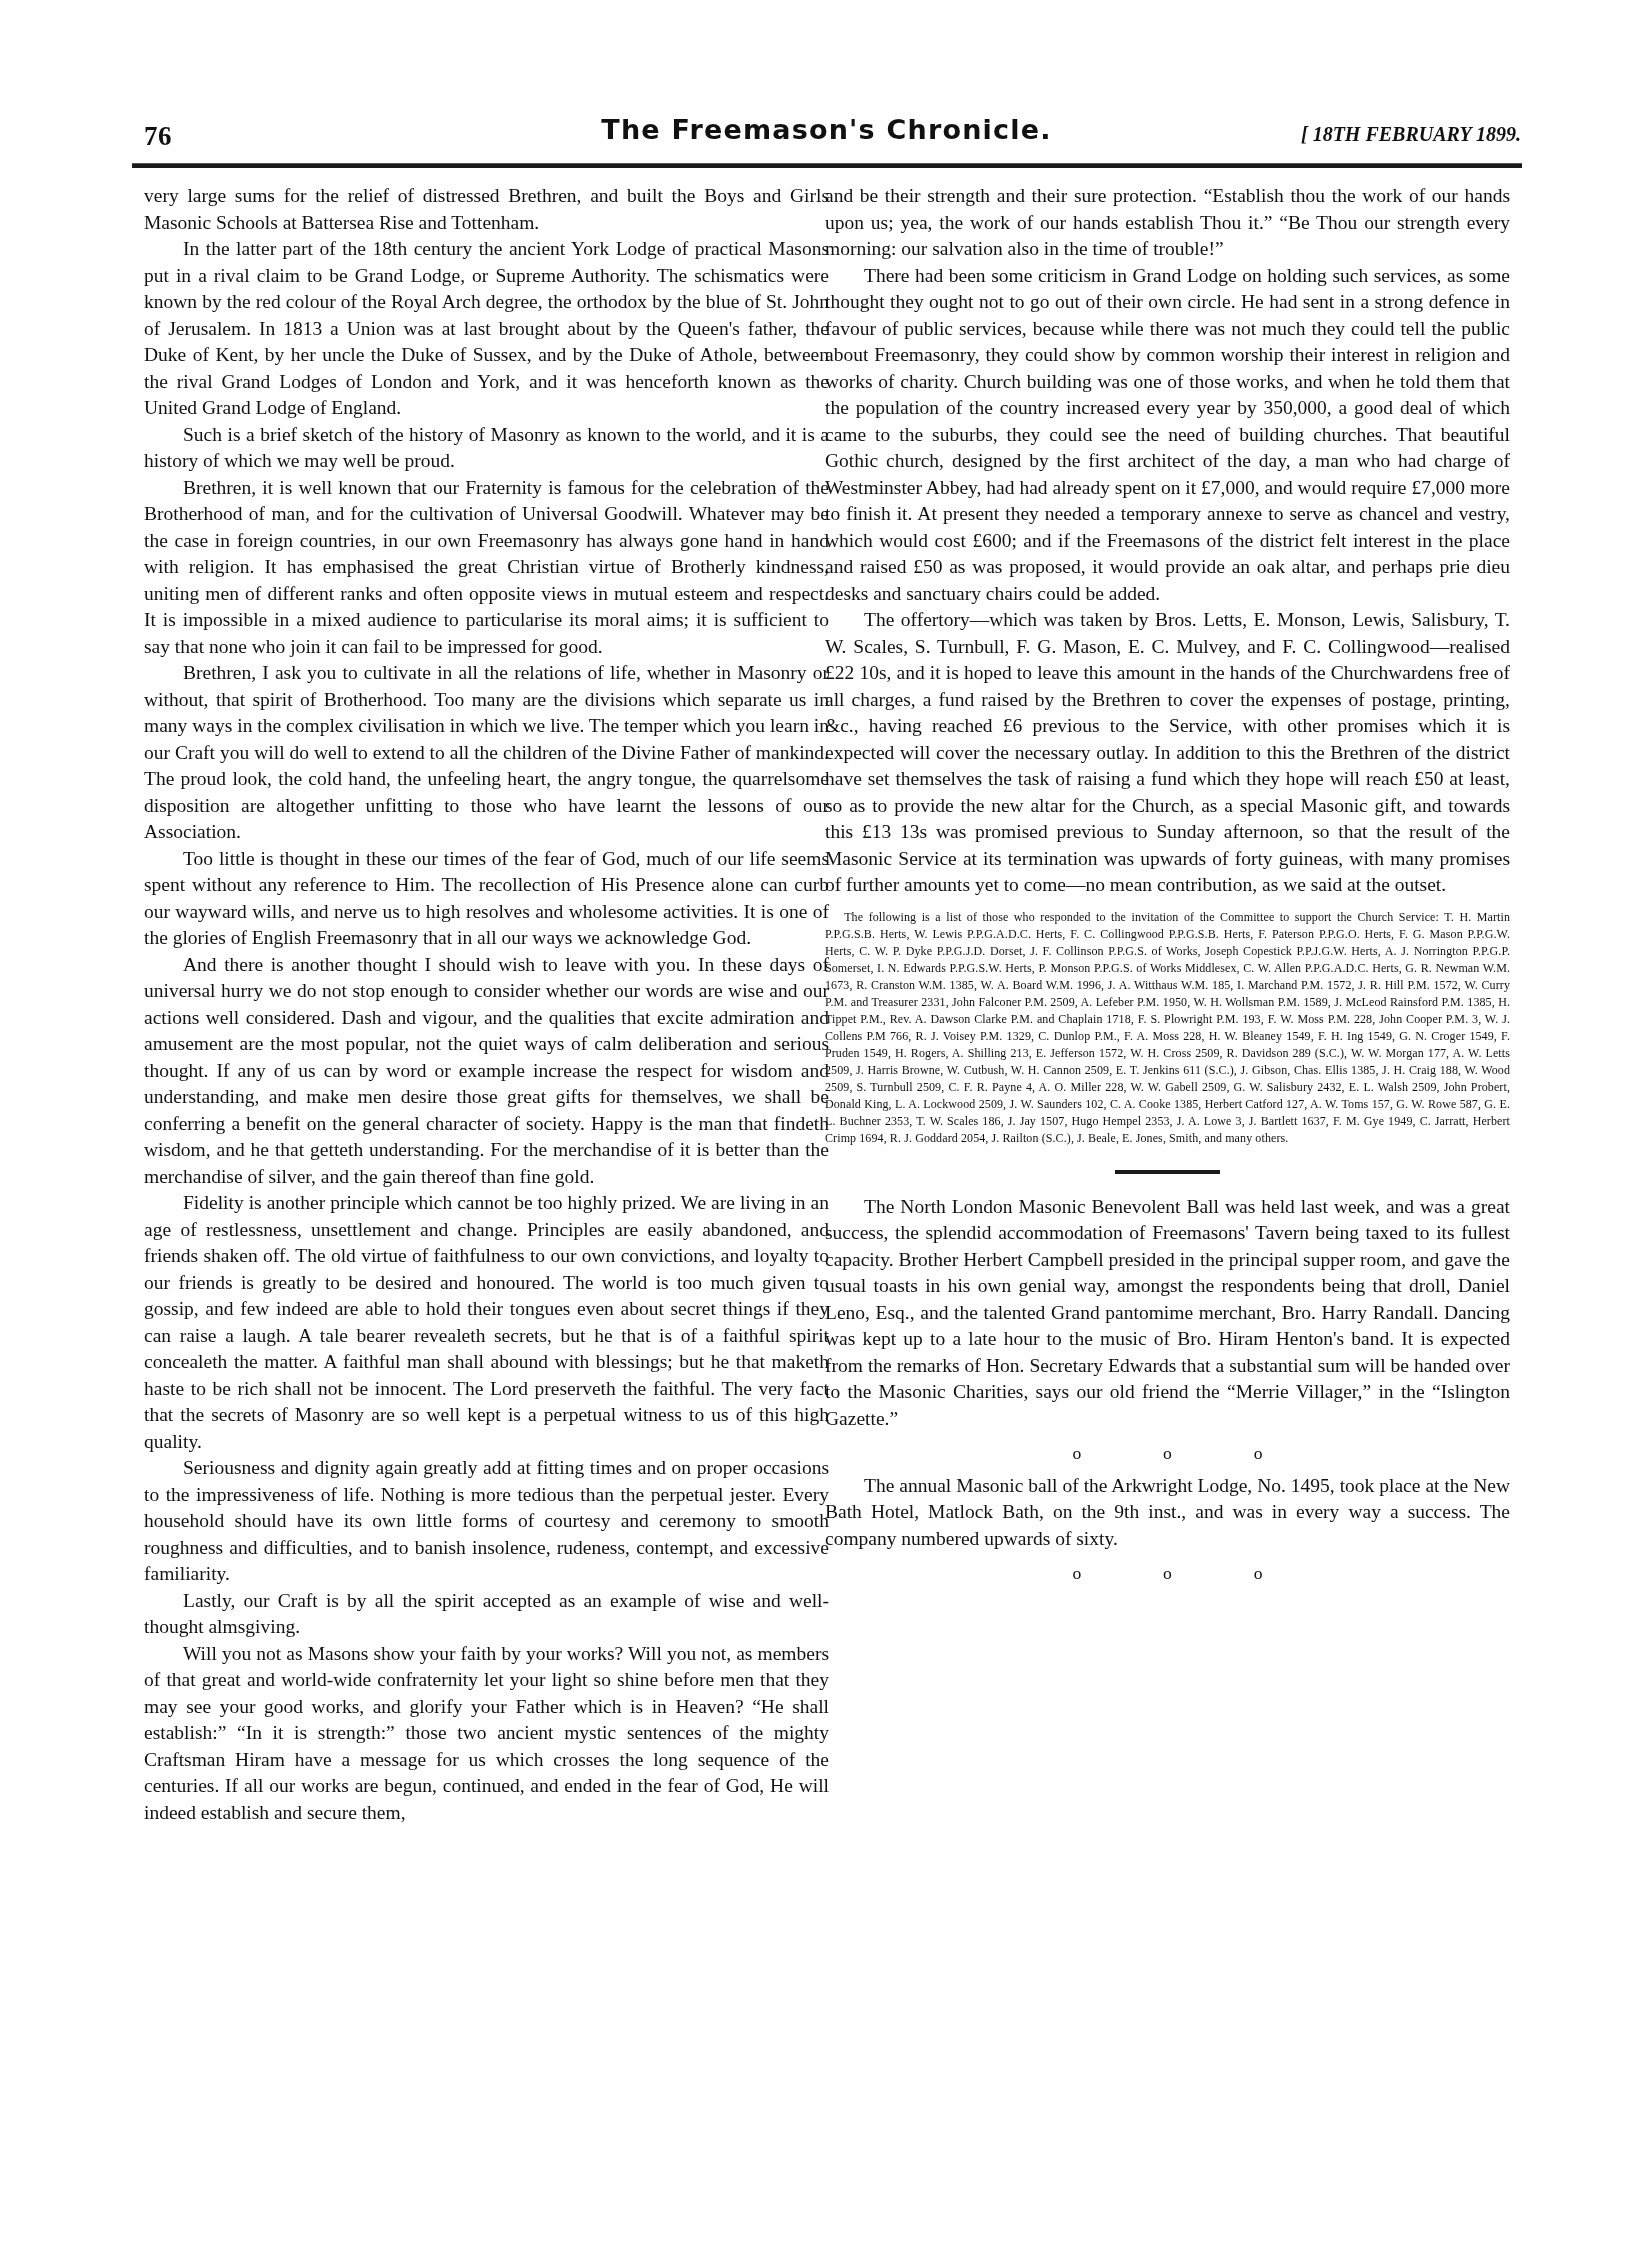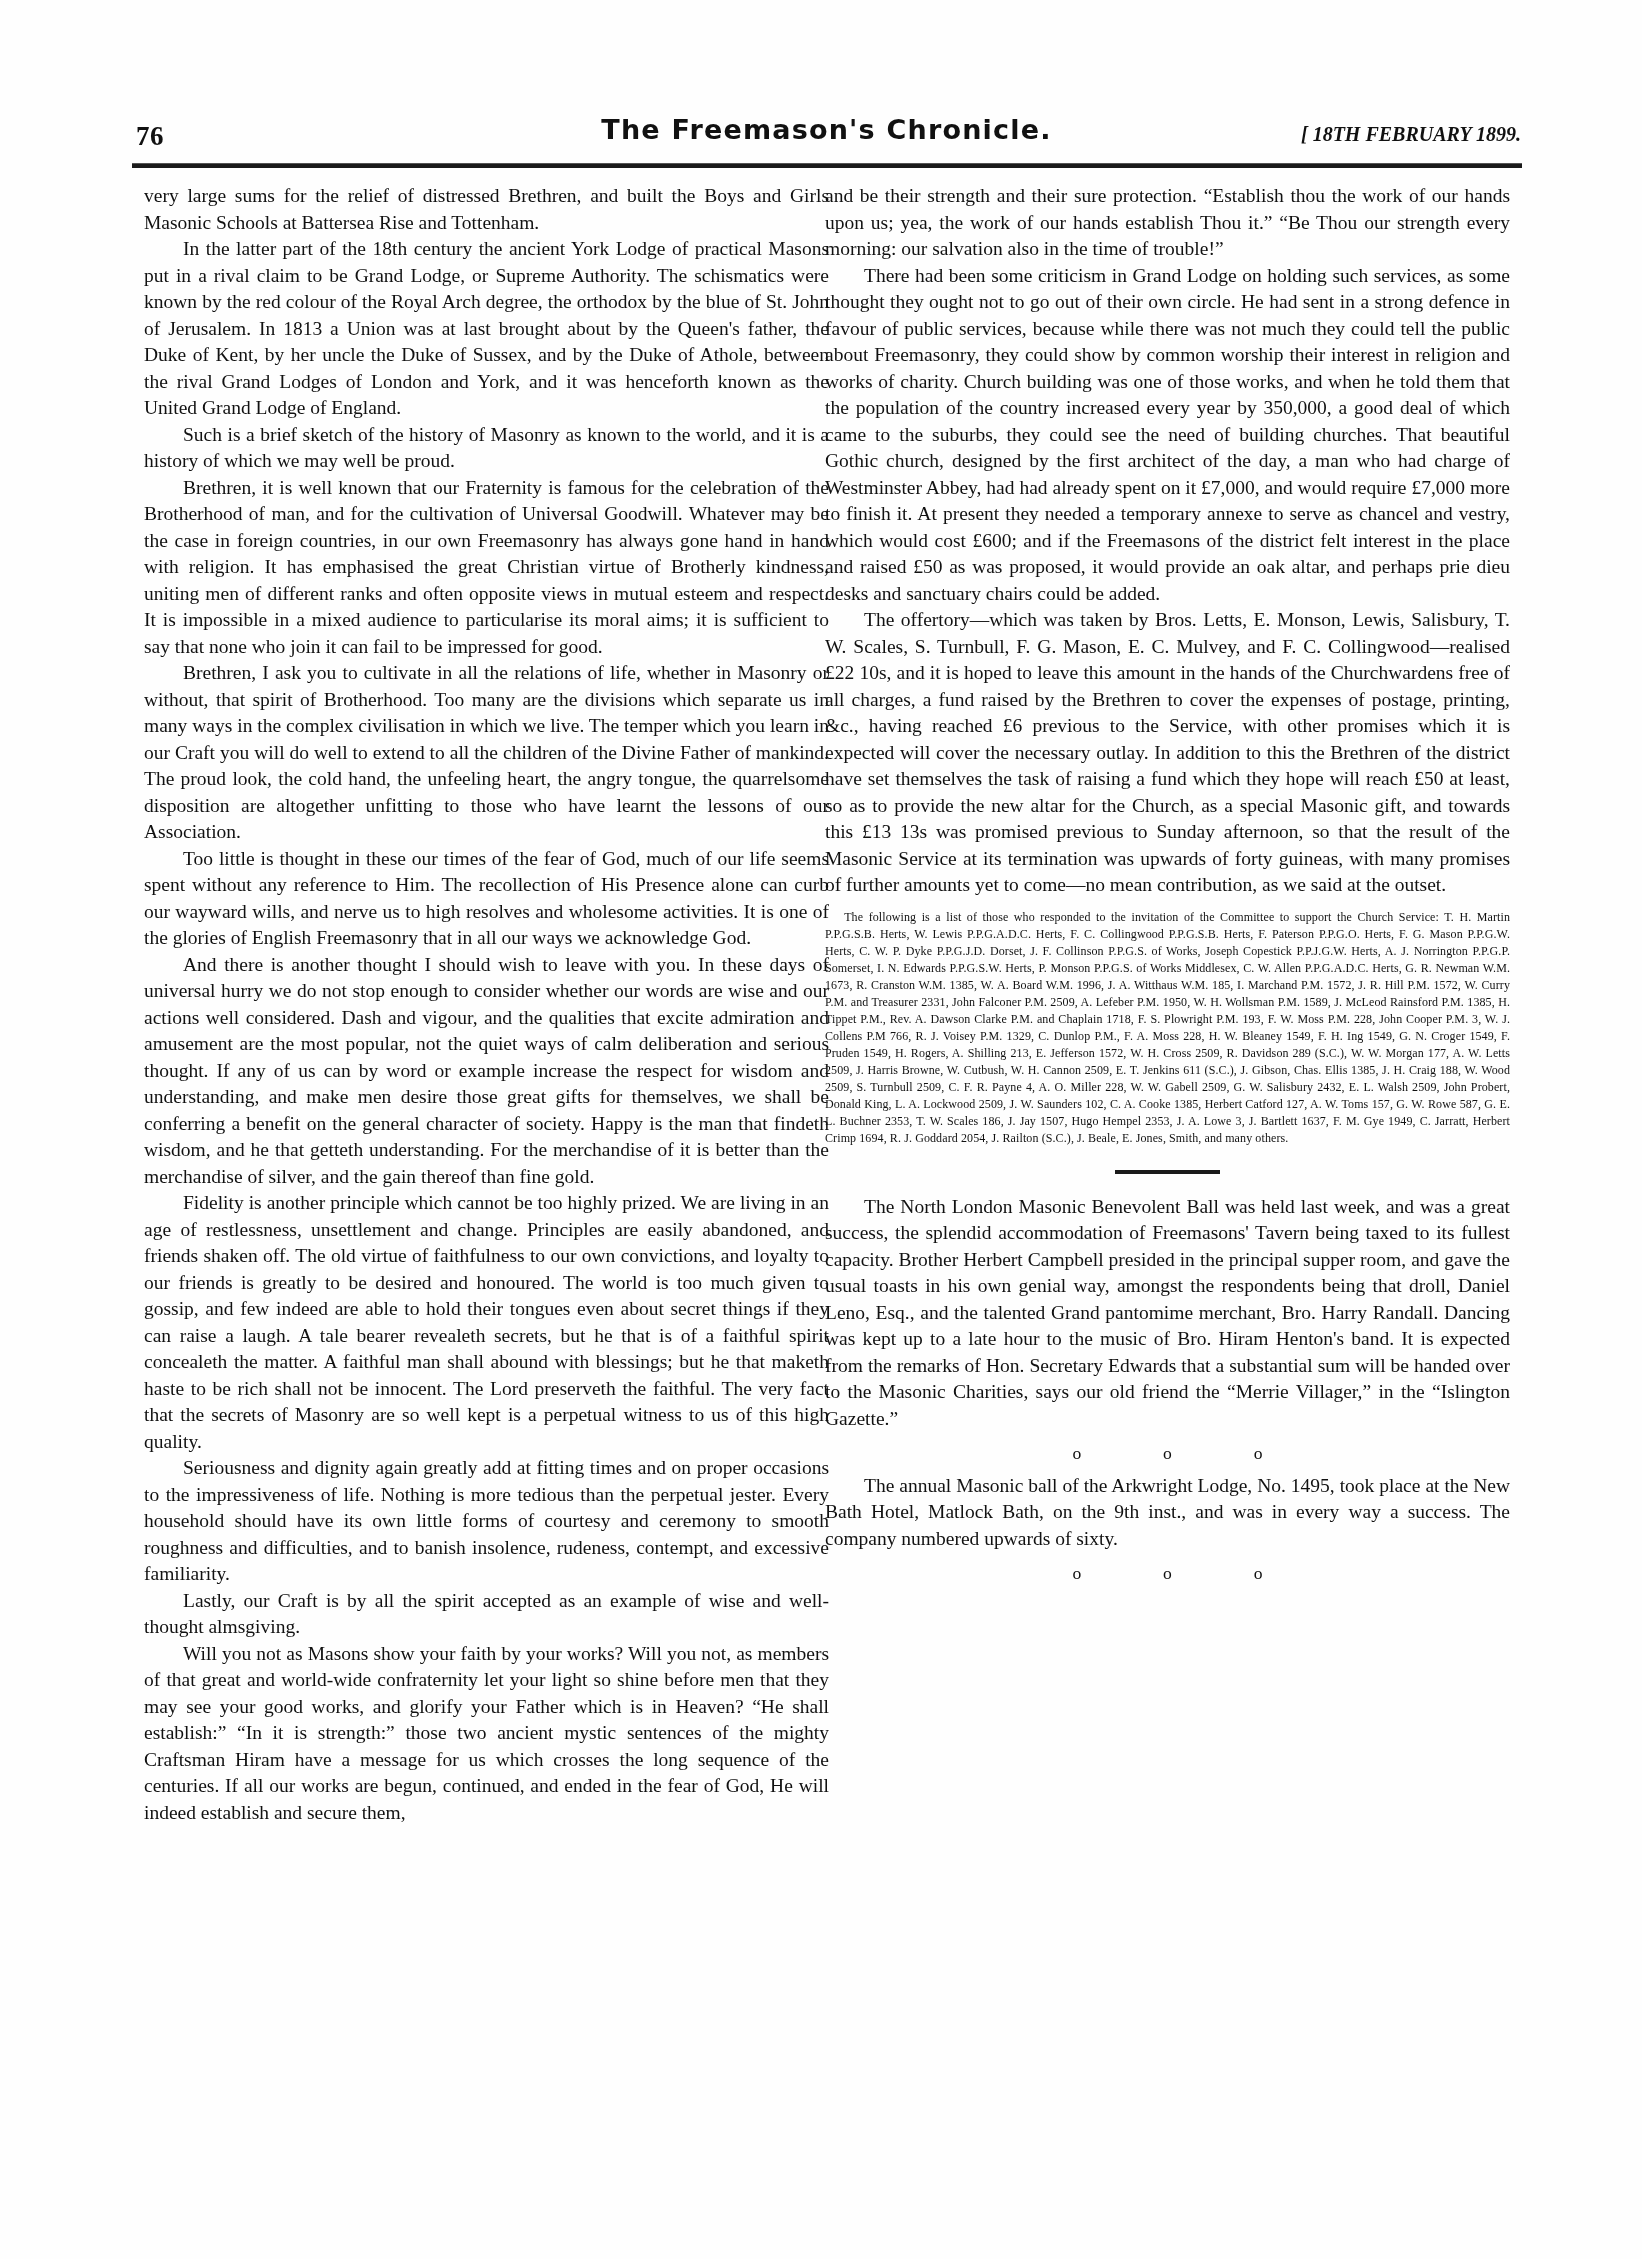--- a/index.html
+++ b/index.html
@@ -26,21 +26,21 @@
   
   .masthead {
     position: absolute;
     left: 132px;
     top: 112px;
     width: 1389px;
     height: 53px;
   }
   .page-number {
     position: absolute;
-    left: 4px;
+    left: 12px;
     top: 8.8px;
     font-size: 27px;
     font-weight: 700;
     letter-spacing: 0.4px;
   }
   .masthead-title {
     position: absolute;
     left: 0;
     right: 0;
     top: 1.8px;

